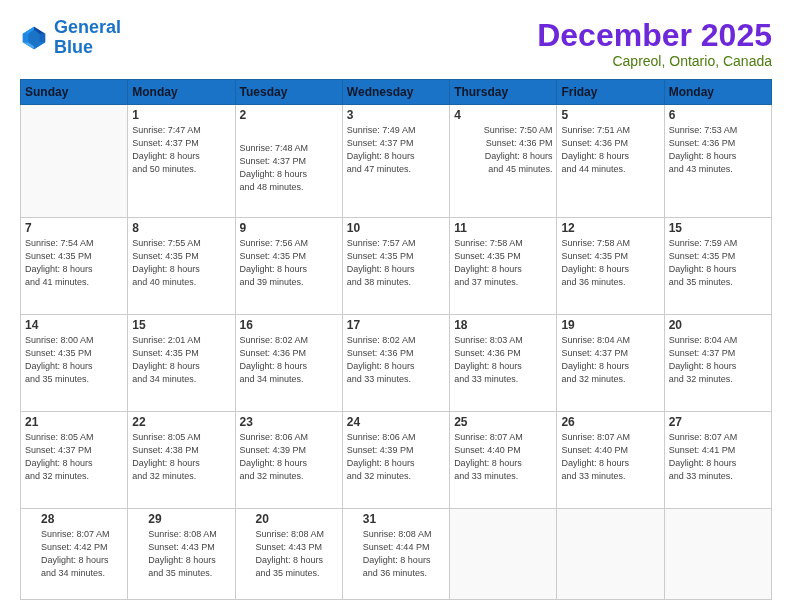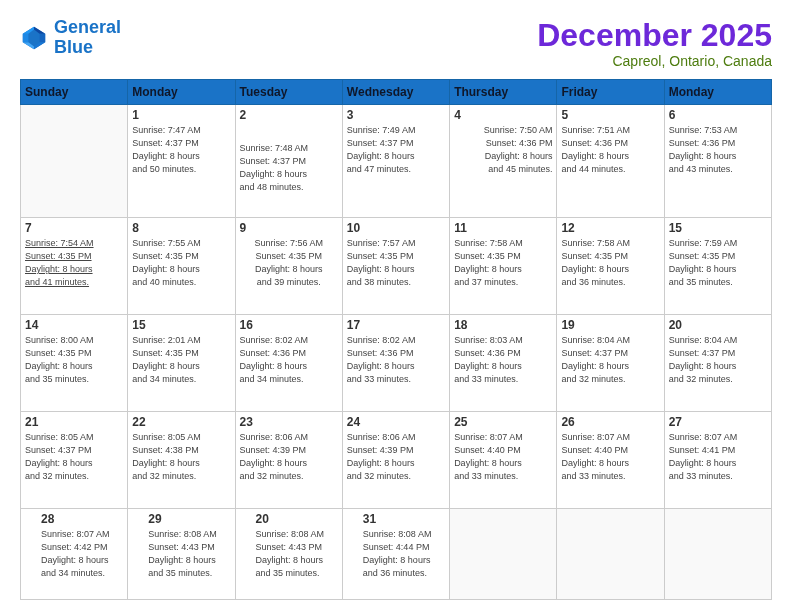--- a/index.html
+++ b/index.html
@@ -179,35 +179,35 @@
             <span class="day-num">6</span>
             <div class="day-info" style="white-space: pre-line;">Sunrise: 7:53 AM
 Sunset: 4:36 PM
 Daylight: 8 hours
 and 43 minutes.</div>
           </td>
         </tr>
         <tr>
           <td>
             <span class="day-num">7</span>
-            <div class="day-info" style="white-space: pre-line; text-decoration: underline;">Sunrise: 7:54 AM
+            <div class="day-info" style="white-space: pre-line;">Sunrise: 7:54 AM
 Sunset: 4:35 PM
 Daylight: 8 hours
 and 41 minutes.</div>
           </td>
           <td>
             <span class="day-num">8</span>
             <div class="day-info" style="white-space: pre-line;">Sunrise: 7:55 AM
 Sunset: 4:35 PM
 Daylight: 8 hours
 and 40 minutes.</div>
           </td>
           <td>
             <span class="day-num">9</span>
-            <div class="day-info" style="white-space: pre-line; text-align: center;">Sunrise: 7:56 AM
+            <div class="day-info" style="white-space: pre-line;">Sunrise: 7:56 AM
 Sunset: 4:35 PM
 Daylight: 8 hours
 and 39 minutes.</div>
           </td>
           <td>
             <span class="day-num">10</span>
             <div class="day-info" style="white-space: pre-line;">Sunrise: 7:57 AM
 Sunset: 4:35 PM
 Daylight: 8 hours
 and 38 minutes.</div>

